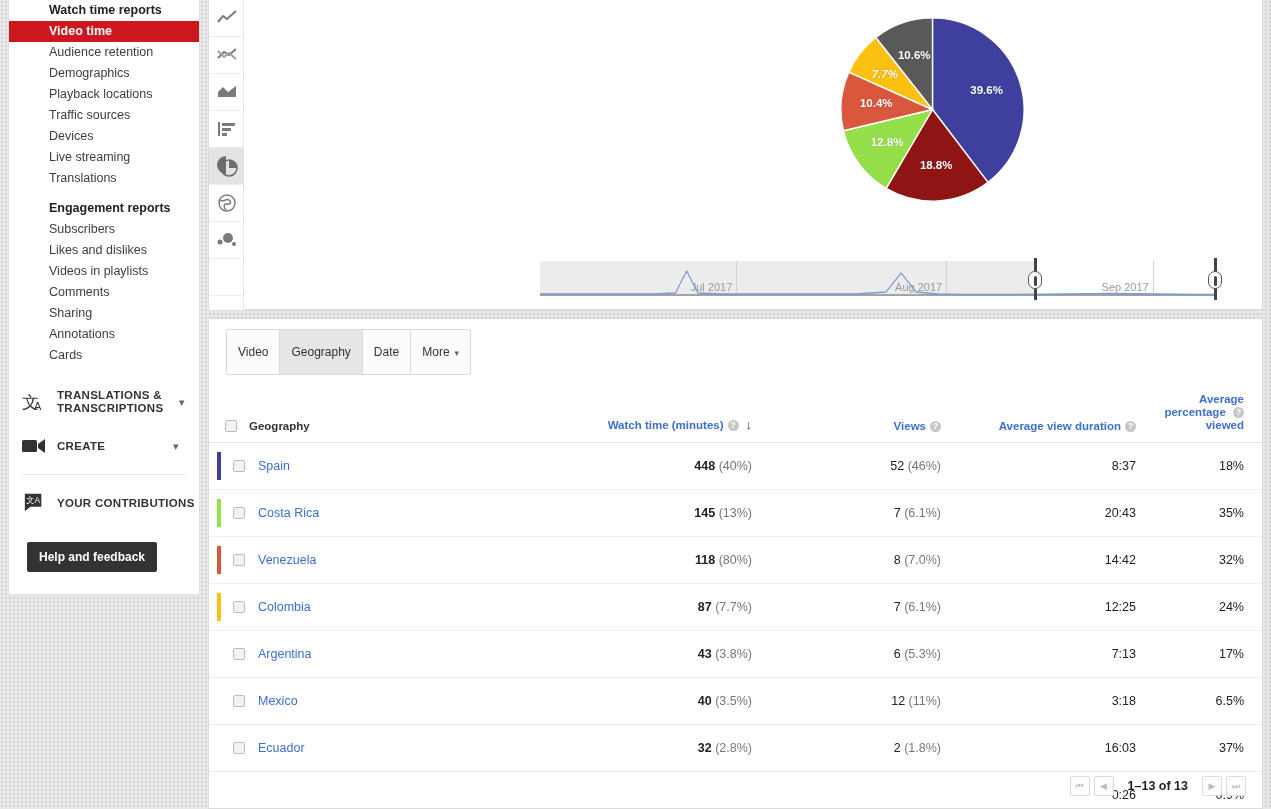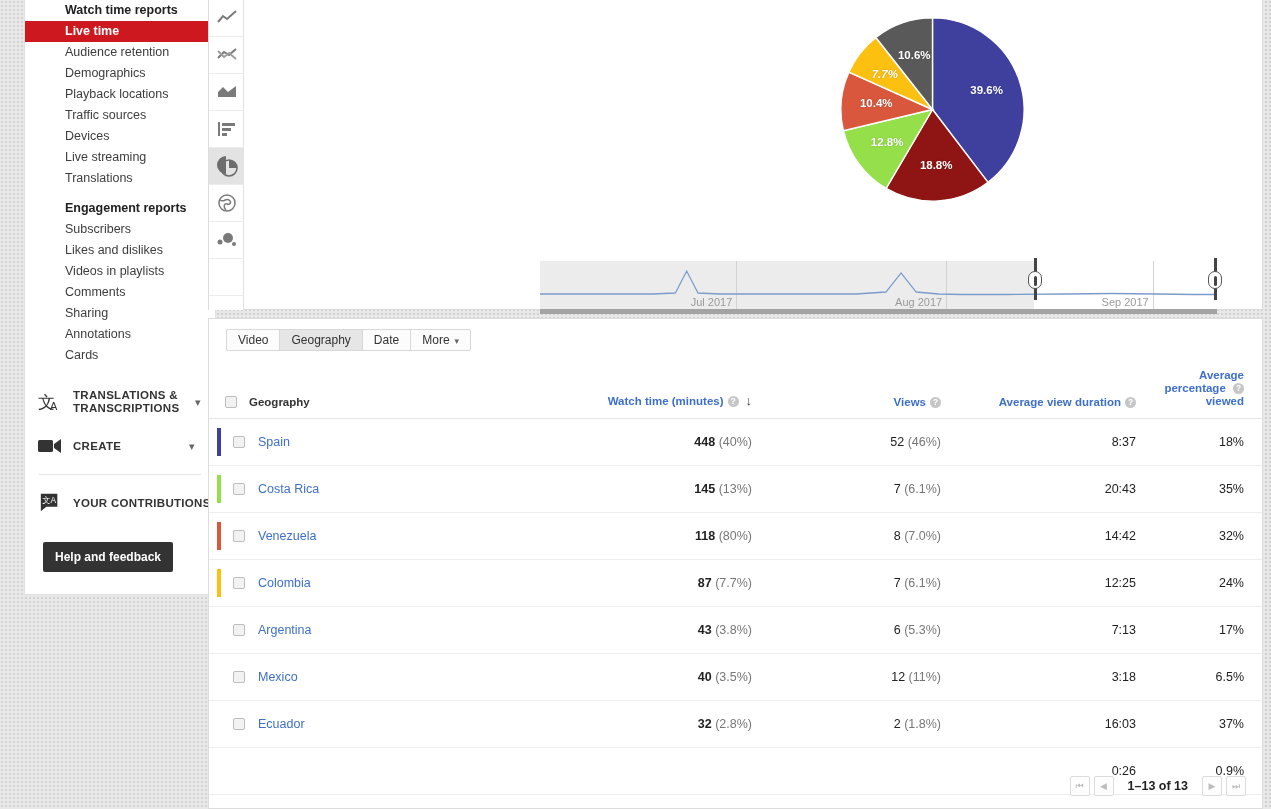--- a/index.html
+++ b/index.html
@@ -17,21 +17,21 @@
     content: "";
     position: absolute; left: 0; top: 0; right: 0; bottom: 0;
     background-image: radial-gradient(#d2d2d2 1px, transparent 1px);
     background-size: 4px 4px;
     z-index: 0;
   }
   #app { position: relative; z-index: 1; width: 1271px; height: 809px; }
 
   
   #sidebar {
-    position: absolute; left: 24px; top: 0; width: 192px; height: 595px;
+    position: absolute; left: 8px; top: 0; width: 192px; height: 595px;
     background: #fff;
     border: 1px solid #e0e0e0; border-top: none;
     overflow: hidden;
   }
   .nav-item {
     height: 21px; line-height: 21px;
     padding-left: 40px;
     font-size: 12.5px;
     color: #3d3d3d;
     white-space: nowrap;
@@ -87,22 +87,22 @@
   #pie-area { position: absolute; left: 36px; top: 0; right: 0; height: 255px; }
   #pie-wrap { position: absolute; left: 595px; top: 17px; width: 185px; height: 185px; }
   .slice-label {
     position: absolute; color: #fff; font-weight: bold; font-size: 11.5px;
     text-shadow: 0 0 2px rgba(0,0,0,.25);
     white-space: nowrap;
   }
 
   
   #timeline { position: absolute; left: 36px; bottom: 6px; right: 10px; height: 50px; }
-  #tl-track { position: absolute; left: 295px; right: 35px; top: 8px; height: 53px;
-              border-bottom: 5px solid #a3a3a3; }
+  #tl-track { position: absolute; left: 295px; right: 35px; top: 8px; height: 35px;
+              border-bottom: 2px solid #a3a3a3; }
   .tl-shade { position: absolute; top: 0; bottom: 0; background: #ececec; }
   .tl-tick { position: absolute; top: 0; bottom: 0; width: 1px; background: #d2d2d2; }
   .tl-month {
     position: absolute; bottom: 1px; font-size: 11px; color: #9a9a9a;
     padding-right: 4px; text-align: right;
   }
   .tl-handle { position: absolute; top: -3px; height: 42px; width: 3px; background: #444; }
   .tl-handle .grip {
     position: absolute; left: -6px; top: 13px; width: 14px; height: 18px;
     border: 1px solid #555; border-radius: 8px; background: #fff;
@@ -113,21 +113,21 @@
   }
 
   
   #table-panel {
     position: absolute; left: 208px; top: 318px; width: 1055px; height: 491px;
     background: #fff; border: 1px solid #dcdcdc;
   }
   #tabs { padding: 10px 0 10px 17px; display: flex; }
   .tab {
     border: 1px solid #d8d8d8; background: #fcfcfc; color: #333;
-    font-size: 12px; padding: 3px 11px; margin-left: -1px; cursor: pointer;
+    font-size: 12px; padding: 15px 11px; margin-left: -1px; cursor: pointer;
     white-space: nowrap;
   }
   .tab:first-child { margin-left: 0; border-radius: 2px 0 0 2px; }
   .tab:last-child { border-radius: 0 2px 2px 0; }
   .tab.sel { background: #e6e6e6; }
   .caret { display:inline-block; margin-left: 5px; color:#666; font-size: 9px; vertical-align: middle;}
 
   table { width: 100%; border-collapse: collapse; table-layout: fixed; }
   thead th {
     font-size: 11.5px; font-weight: bold; color: #3d6fcc;
@@ -176,21 +176,21 @@
   #pg-range { margin: 0 12px; font-weight: bold; }
 </style>
 </head>
 <body>
 
 <div id="app">
 
   <div id="sidebar">
     <div id="nav-list">
         <div class="nav-item bold">Watch time reports</div>
-        <div class="nav-item active">Live time</div>
+        <div class="nav-item active">Video time</div>
         <div class="nav-item">Audience retention</div>
         <div class="nav-item">Demographics</div>
         <div class="nav-item">Playback locations</div>
         <div class="nav-item">Traffic sources</div>
         <div class="nav-item">Devices</div>
         <div class="nav-item">Live streaming</div>
         <div class="nav-item">Translations</div>
         <div class="nav-gap"></div>
         <div class="nav-item bold">Engagement reports</div>
         <div class="nav-item">Subscribers</div>

